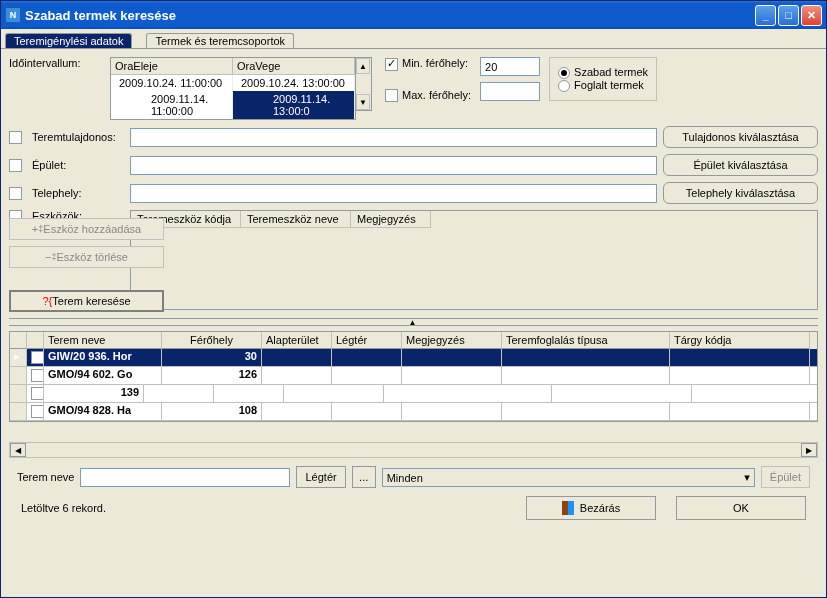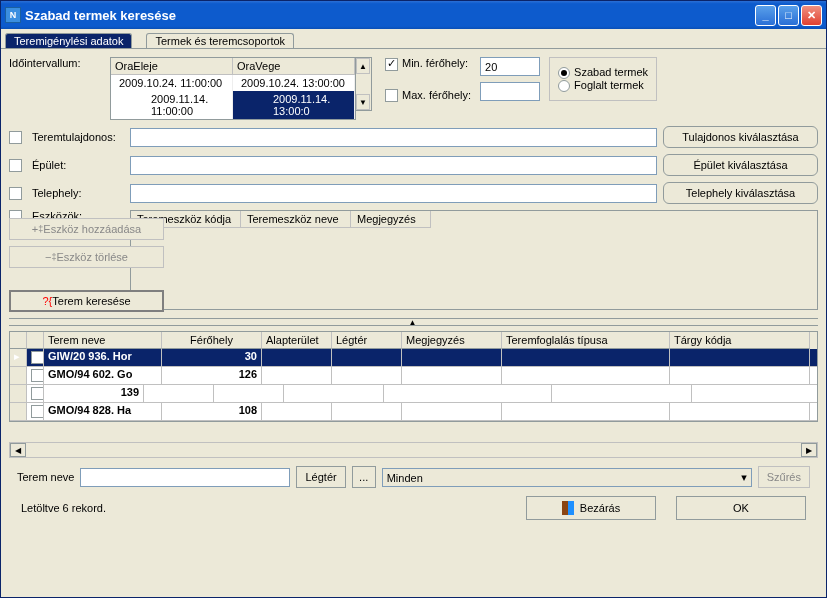--- a/index.html
+++ b/index.html
@@ -239,21 +239,21 @@
 
     <div class="bottombar">
       <span>Terem neve</span>
       <input class="textinp" style="width: 210px;">
       <button class="btn">Légtér</button>
       <button class="btn" style="width:24px">...</button>
       <div class="textinp" style="flex:1;display:flex;justify-content:space-between;align-items:flex-end;background:#ece9d8">
         <span>Minden</span>
           <span>▾</span>
       </div>
-      <button class="btn flat">Szűrés</button>
+      <button class="btn flat">Épület</button>
     </div>
 
     <div class="statusbar">
       <span>Letöltve 6 rekord.</span>
       <div class="mainbtns">
         <button class="mainbtn">
             <span class="door-icon"></span>
             <span>Bezárás</span>
           </button>
         <button class="mainbtn">OK</button>

